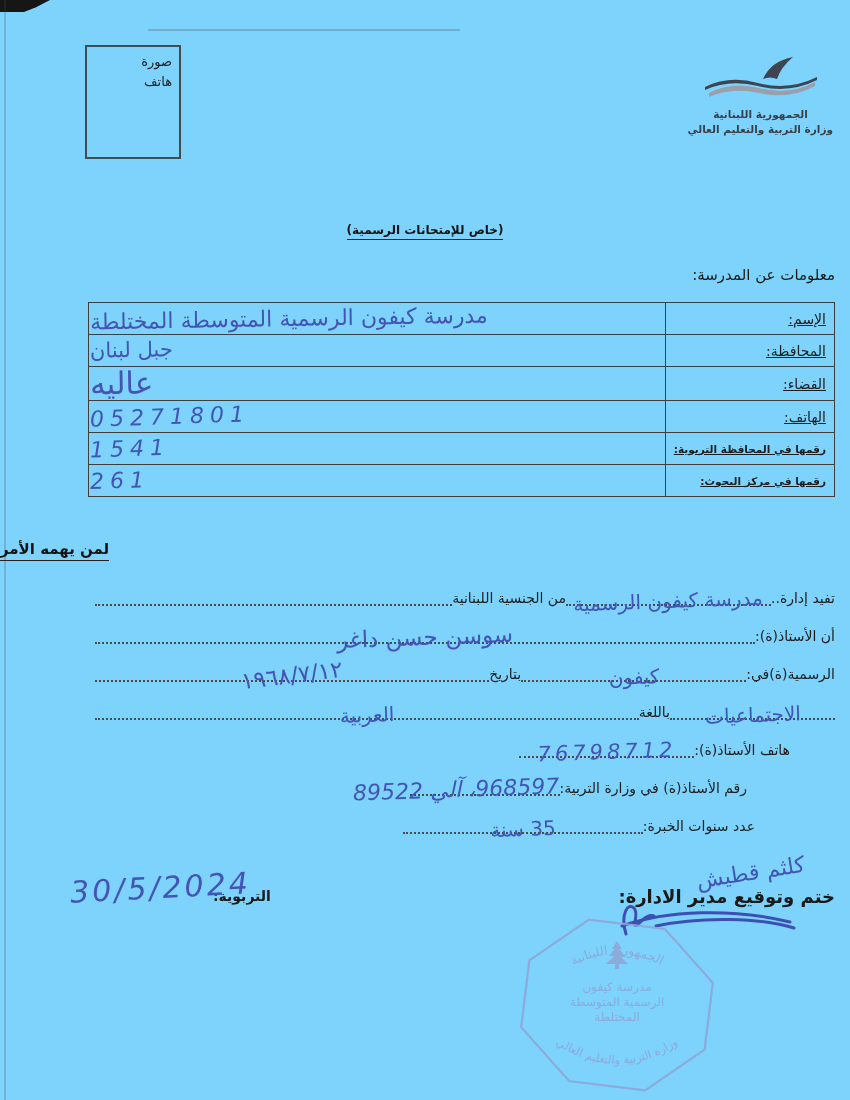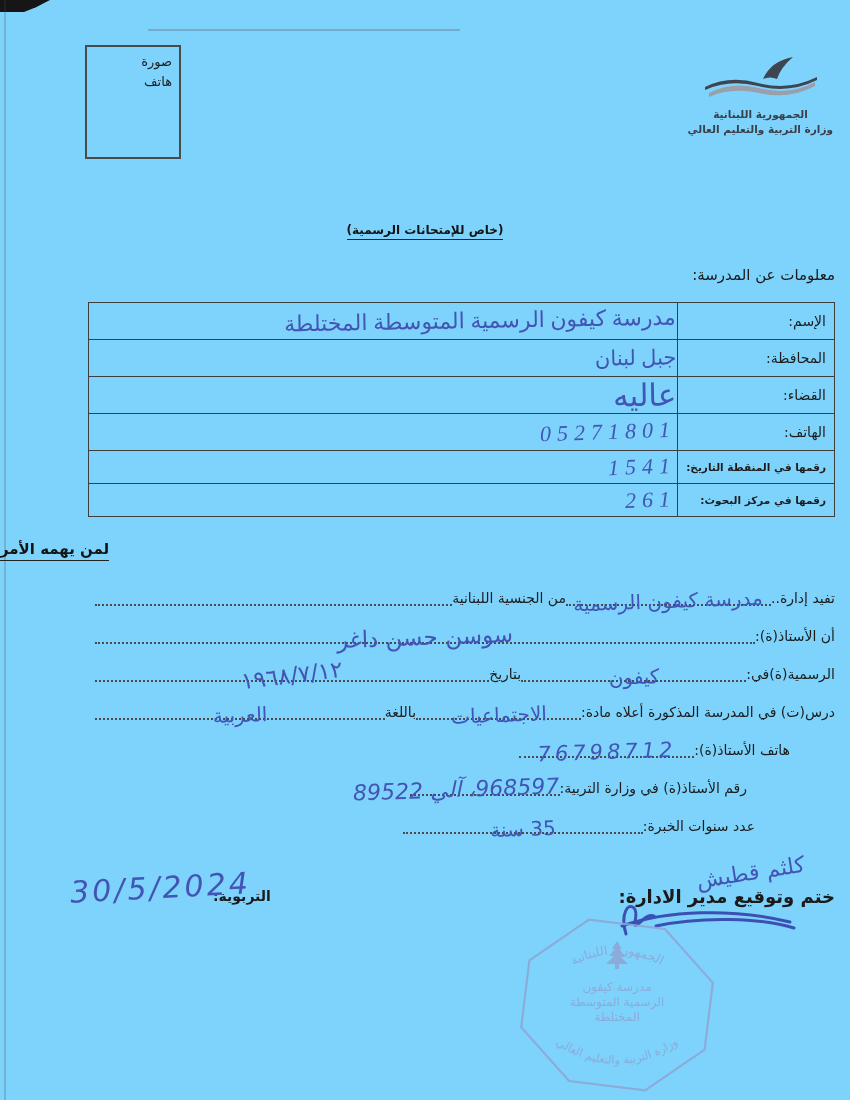--- a/index.html
+++ b/index.html
@@ -22,23 +22,23 @@
   .logo svg{display:block;margin:0 auto;}
   .logo-text{font-size:10.5px;font-weight:bold;color:#3a3f49;line-height:1.45;white-space:nowrap;}
   
   .title{position:absolute;top:183px;left:0;width:100%;text-align:center;font-size:17px;font-weight:600;color:#141414;}
   .title span,.subtitle span,.concern span{border-bottom:1.5px solid #222;padding-bottom:2px;}
   .subtitle{position:absolute;top:223px;left:0;width:100%;text-align:center;font-size:12px;font-weight:600;color:#141414;}
   .info-heading{position:absolute;top:266px;right:15px;font-size:15px;color:#1a1a1a;}
   
   table.school{position:absolute;top:302px;right:15px;width:747px;border-collapse:collapse;direction:rtl;}
   table.school td{border:1.5px solid #3e3e3e;height:32px;box-sizing:border-box;}
-  td.lbl{width:131px;text-align:right;padding:10px 8px;font-size:14px;color:#1c1c1c;white-space:nowrap;}
+  td.lbl{width:131px;text-align:right;padding:2px 8px;font-size:14px;color:#1c1c1c;white-space:nowrap;text-decoration:underline;}
   td.lbl.small{font-size:10.5px;font-weight:bold;}
-  td.val{text-align:right;font-family:Liberation Serif, serif;}
+  td.val{text-align:left;}
   
   .ink{color:#4355b4;}
   .hw-ar{font-size:21px;line-height:1;display:inline-block;transform:rotate(-1deg);}
   .hw-num{font-size:22px;font-style:italic;letter-spacing:6px;display:inline-block;transform:rotate(-2deg);}
   
   .concern{position:absolute;top:540px;left:0;width:100%;text-align:left;font-size:15px;font-weight:bold;color:#141414;}
   
   .body-lines{position:absolute;top:580px;right:15px;left:95px;}
   .line{display:flex;align-items:flex-end;height:26px;margin-bottom:12px;font-size:14px;color:#1c1c1c;white-space:nowrap;}
   .fill{position:relative;border-bottom:2px dotted #4a4a4a;height:14px;}
@@ -98,21 +98,21 @@
     </tr>
     <tr>
       <td class="lbl">القضاء:</td>
       <td class="val"><span class="ink hw-ar" style="font-size:31px">عاليه</span></td>
     </tr>
     <tr>
       <td class="lbl">الهاتف:</td>
       <td class="val"><span class="ink hw-num">05271801</span></td>
     </tr>
     <tr>
-      <td class="lbl small">رقمها في المنقطة التاريخ:</td>
+      <td class="lbl small">رقمها في المحافظة التربوية:</td>
       <td class="val"><span class="ink hw-num">1541</span></td>
     </tr>
     <tr>
       <td class="lbl small">رقمها في مركز البحوث:</td>
       <td class="val"><span class="ink hw-num">261</span></td>
     </tr>
   </tbody>
     </table>
 
   <div class="concern"><span>لمن يهمه الأمر</span></div>
@@ -140,21 +140,20 @@
       <span class="fill" style="width:225px">
         <span class="hw">كيفون</span>
       </span>
       <span>بتاريخ </span>
       <span class="fill grow">
         <span class="hw big slant">١٩٦٨/٧/١٢</span>
       </span>
     </div>
 
     <div class="line">
-      <span>درس(ت) في المدرسة المذكورة أعلاه مادة: </span>
       <span class="fill" style="width:165px">
         <span class="hw">الاجتماعيات</span>
       </span>
       <span>باللغة </span>
       <span class="fill grow">
         <span class="hw">العربية</span>
       </span>
     </div>
 
     <div class="line" style="padding-right:45px">

